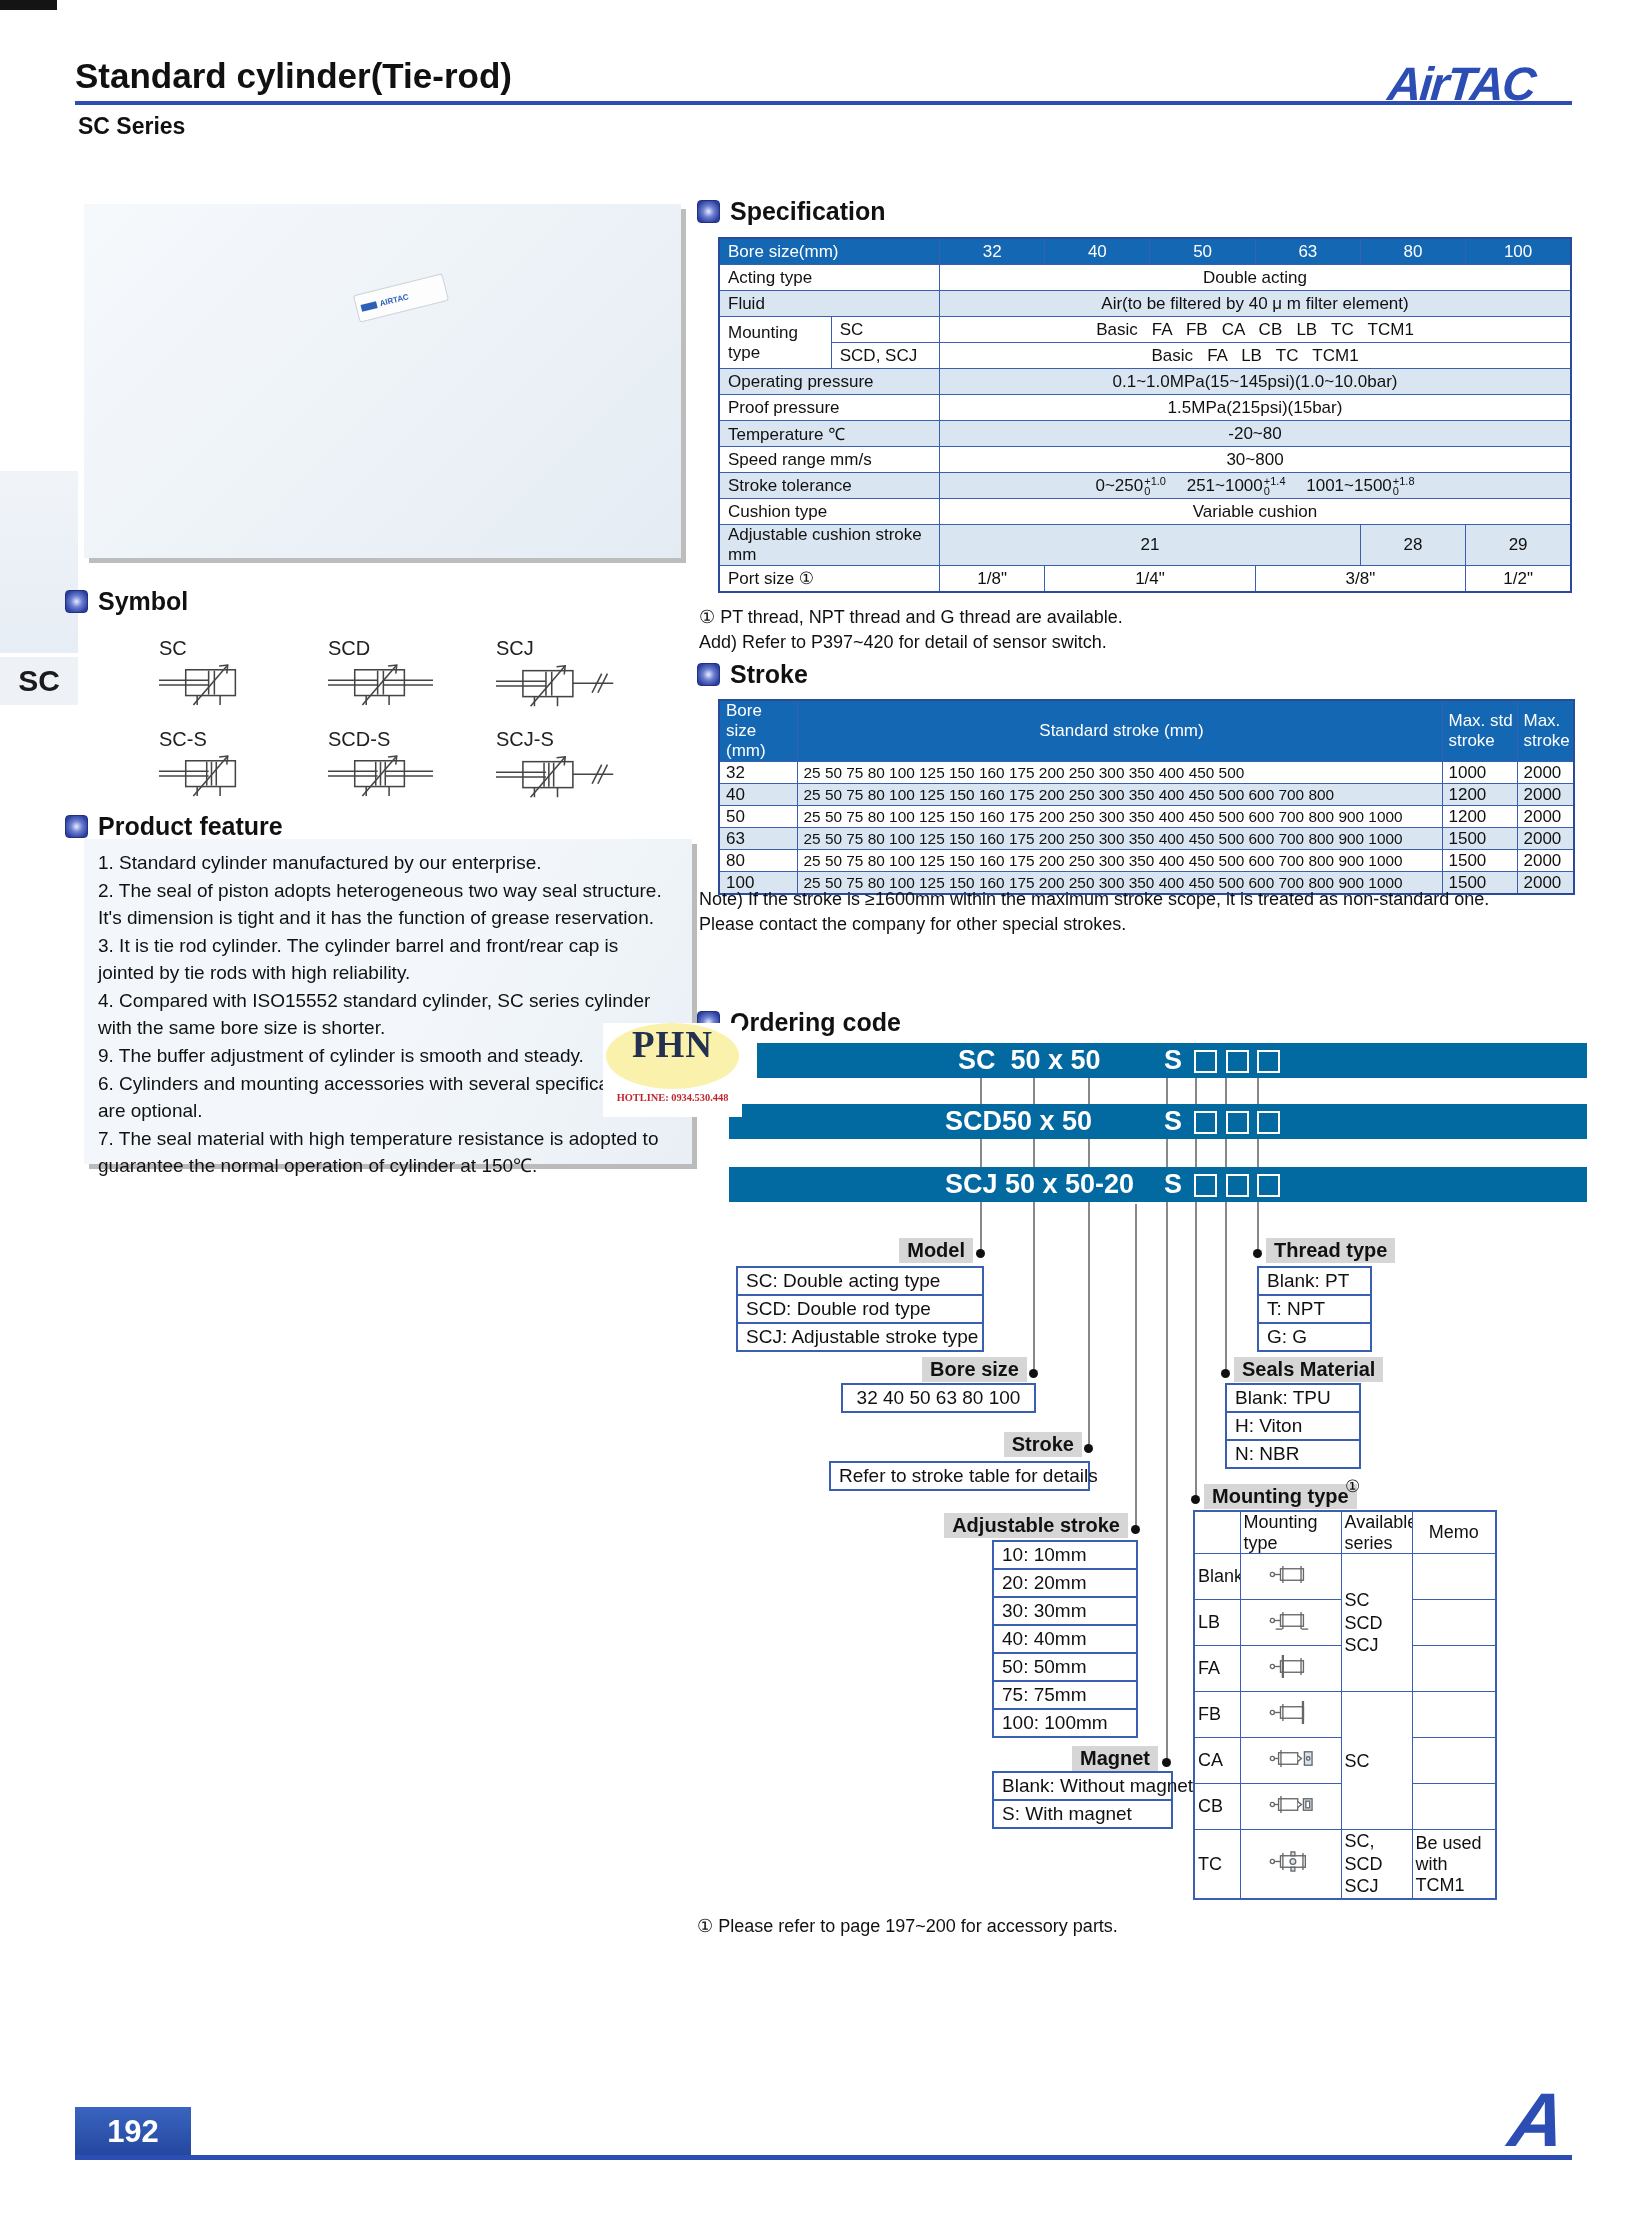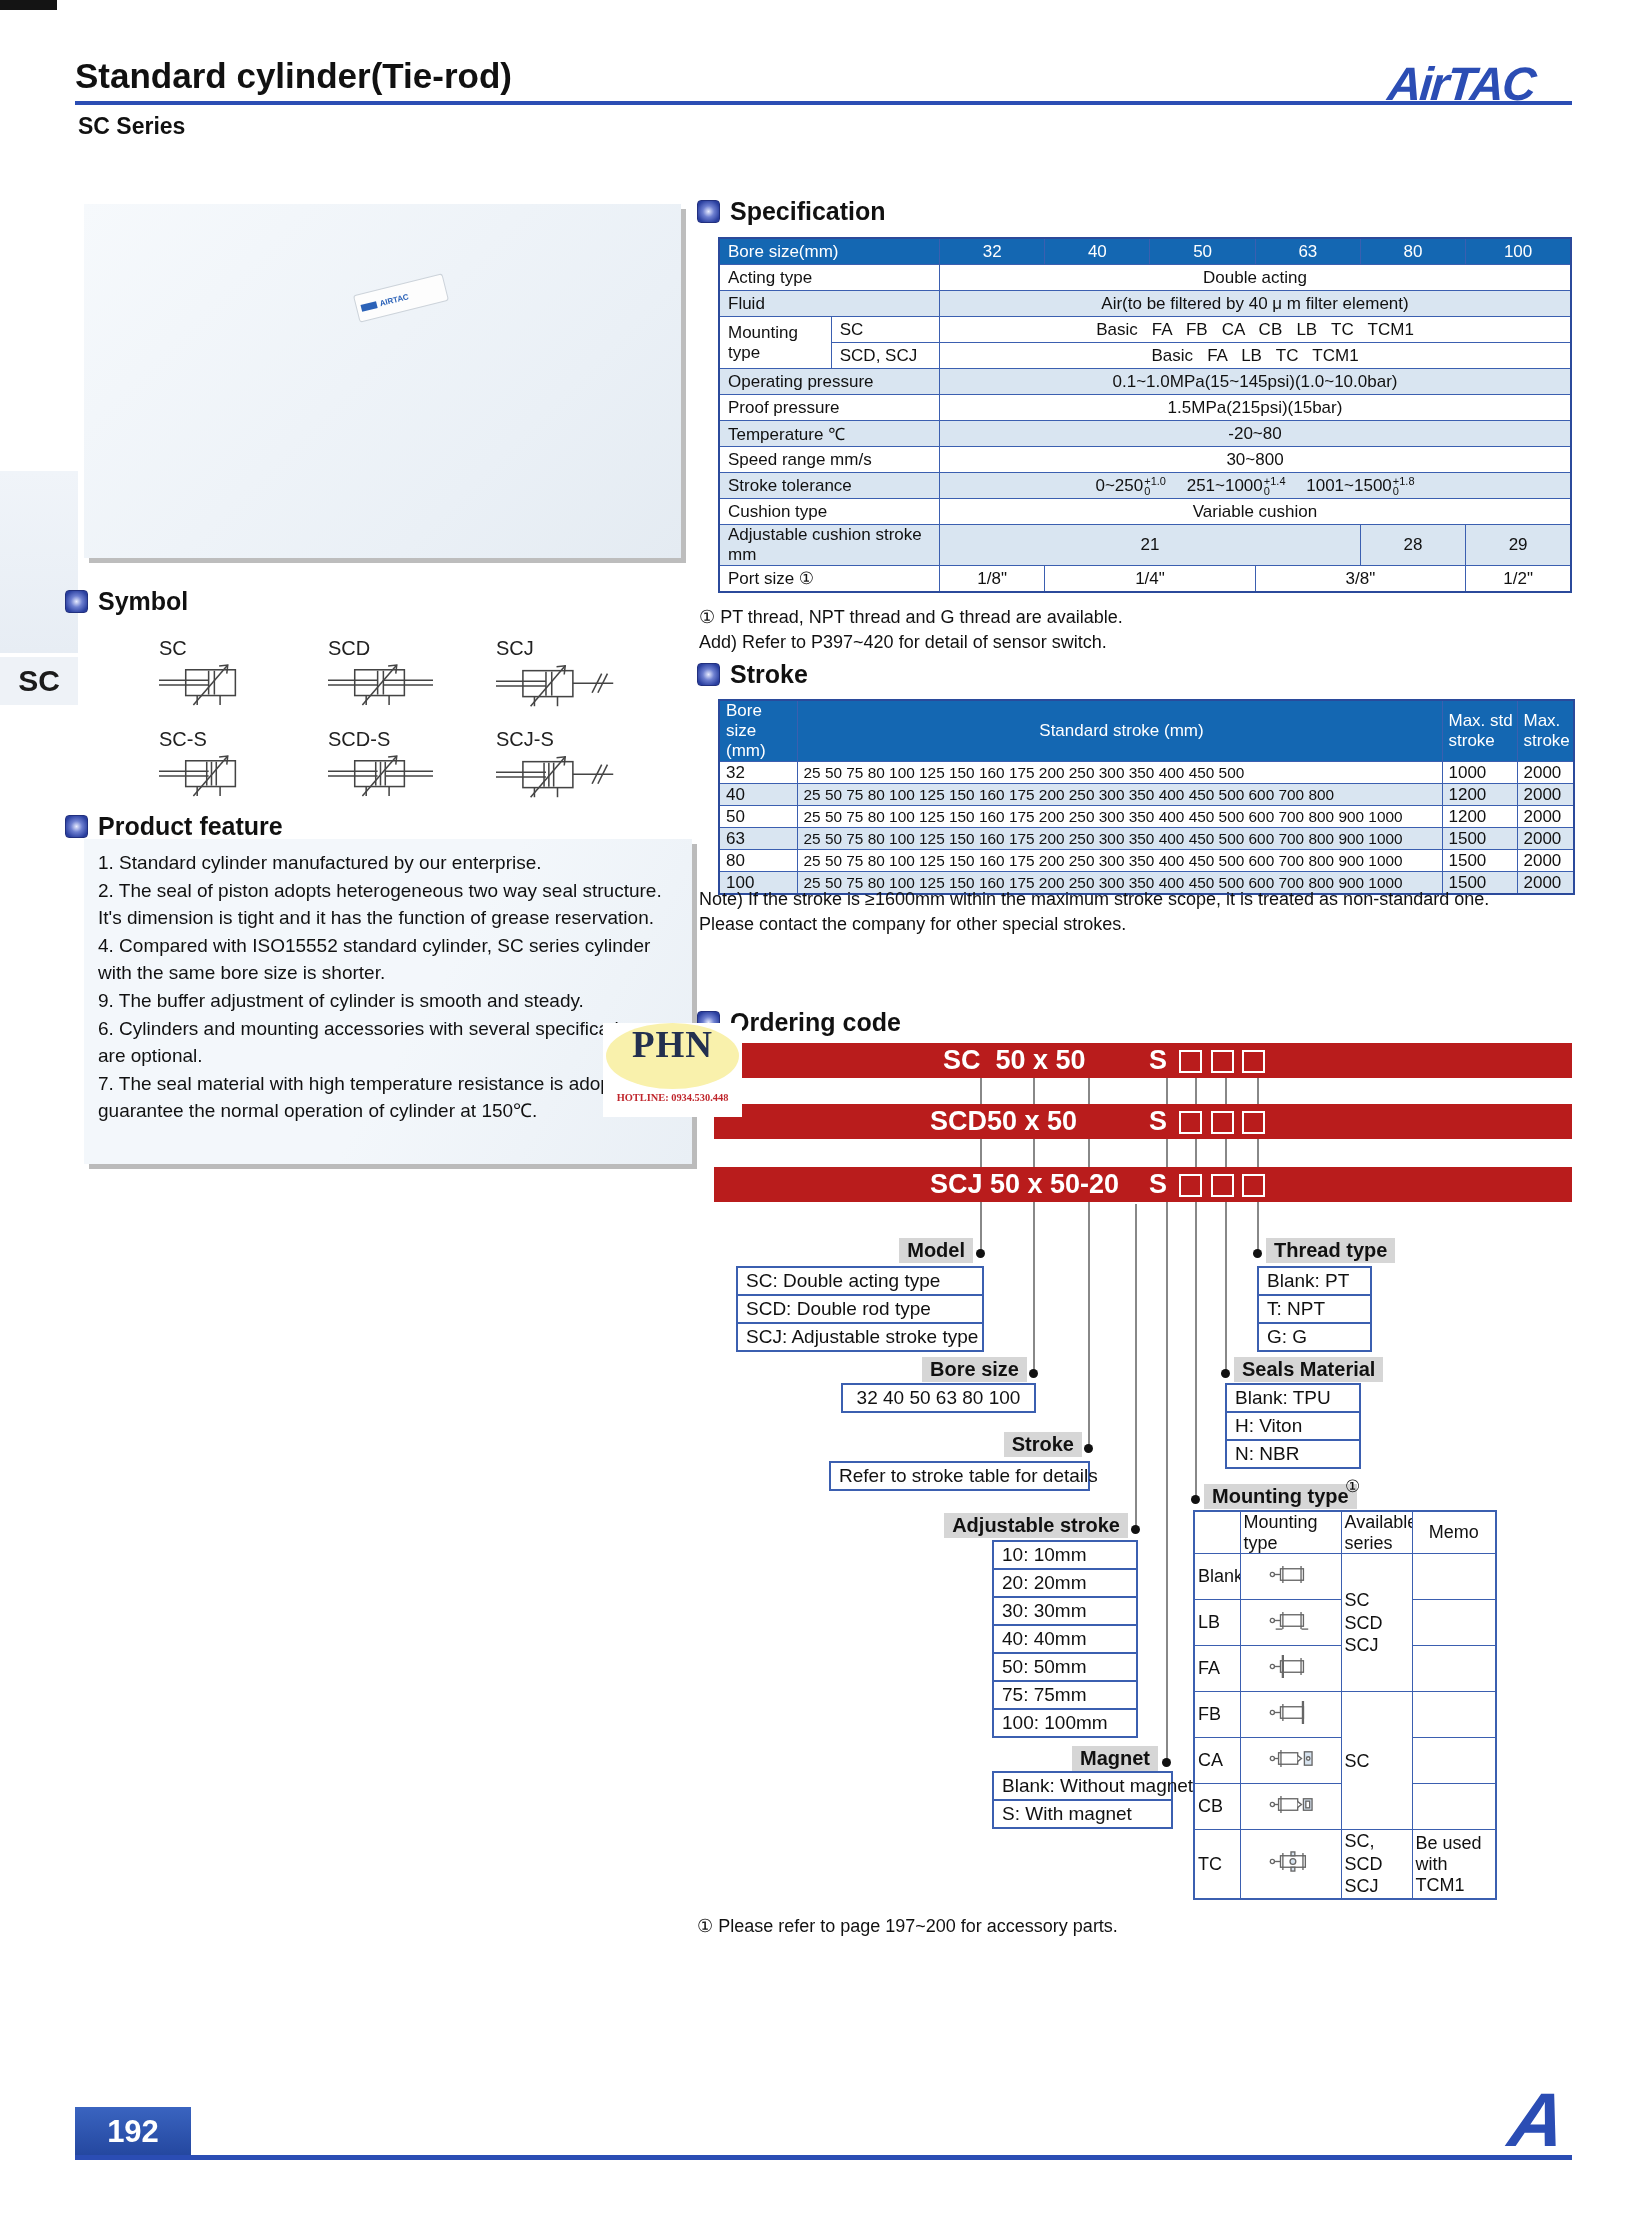--- a/index.html
+++ b/index.html
@@ -58,21 +58,21 @@
   
   .sym .lab{font-size:20px;color:#222;margin-bottom:1px;}
   .sym svg{display:block;}
 
   
   .featbox{background:linear-gradient(120deg,#f3f7fb 55%,#e9eff5 100%);box-shadow:5px 5px 0 #bbbbbb;
            padding:11px 14px;font-size:19px;line-height:1.42;}
   .featbox .fi{margin-bottom:1px;}
 
   
-  .obar{background:#b91c1c;z-index:2;}
+  .obar{background:#0369a1;z-index:2;margin-left:15px;}
   .obar .code{position:absolute;top:0;height:35px;line-height:35px;color:#fff;
               font-size:27px;font-weight:bold;white-space:pre;}
   .obar .sq{position:absolute;top:7px;width:19px;height:19px;border:2.5px solid #fff;}
   .oline{position:absolute;width:2px;background:#888;z-index:1;}
   .dot{position:absolute;width:9px;height:9px;border-radius:50%;background:#111;z-index:4;}
   .olab{position:absolute;background:#d6d6d6;font-weight:bold;font-size:20px;
         padding:1px 8px;z-index:3;white-space:nowrap;}
   .osup{position:absolute;font-size:17px;z-index:3;}
   .obox{position:absolute;border:2px solid #3b5fb0;background:#fff;z-index:3;font-size:19px;}
   .obox .row{border-bottom:2px solid #3b5fb0;height:24px;line-height:24px;padding:1px 8px;white-space:nowrap;}
@@ -345,20 +345,21 @@
     <div class="lab">SCJ-S</div>
   </div>
 
   <div class="abs sec" style="left:65px;top:812px;">
     <span class="ico"></span>
     <span class="t">Product feature</span>
   </div>
   <div class="abs featbox" style="left:84px;top:839px;width:580px;height:303px;">
     <div class="fi">1. Standard cylinder manufactured by our enterprise.</div>
     <div class="fi">2. The seal of piston adopts heterogeneous two way seal structure. It's dimension is tight and it has the function of grease reservation.</div>
+    <div class="fi">3. It is tie rod cylinder. The cylinder barrel and front/rear cap is jointed by tie rods with high reliability.</div>
     <div class="fi">4. Compared with ISO15552 standard cylinder, SC series cylinder with the same bore size is shorter.</div>
     <div class="fi">9. The buffer adjustment of cylinder is smooth and steady.</div>
     <div class="fi">6. Cylinders and mounting accessories with several specifications are optional.</div>
     <div class="fi">7. The seal material with high temperature resistance is adopted to guarantee the normal operation of cylinder at 150℃.</div>
   </div>
 
   <div class="abs sec" style="left:697px;top:660px;">
     <span class="ico"></span>
     <span class="t">Stroke</span>
   </div>

